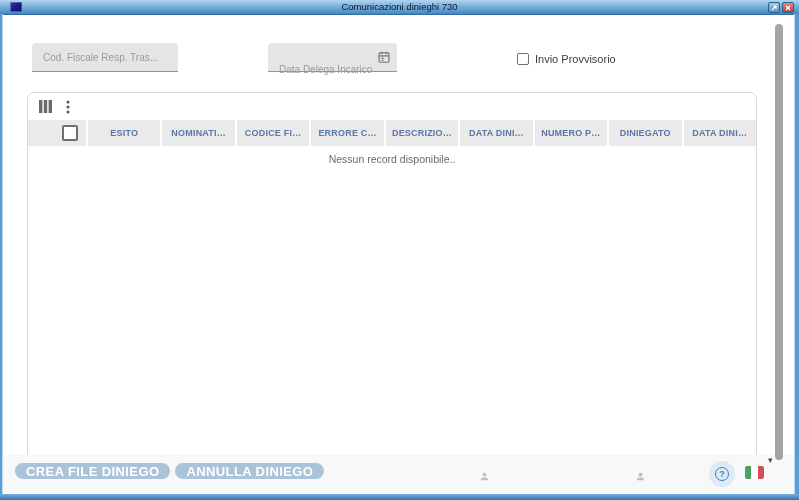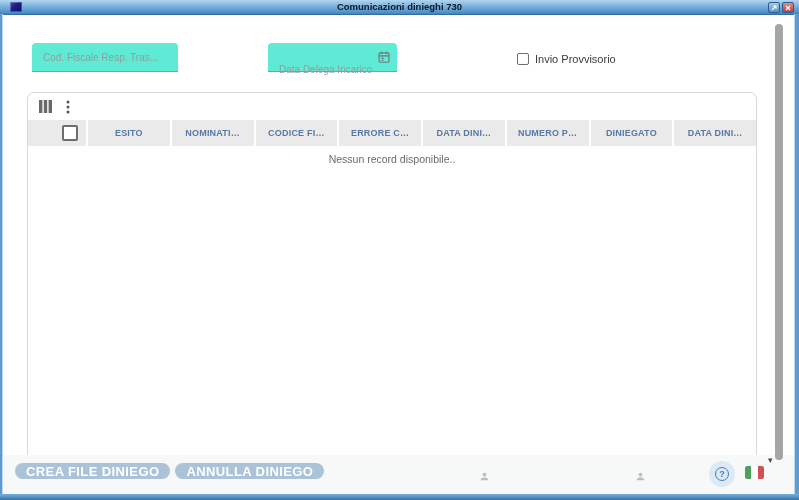--- a/index.html
+++ b/index.html
@@ -12,31 +12,31 @@
   .frame-right{position:absolute;right:0;top:14px;bottom:0;width:5px;
     background:#5d9bd3;box-shadow:inset 1px 0 0 #bcd9ef;}
   .frame-bottom{position:absolute;left:0;right:0;bottom:0;height:6px;
     background:linear-gradient(180deg,#79b0dd,#4685bb 70%,#37719f);}
 
   
   .titlebar{position:absolute;left:0;top:0;right:0;height:14px;
     background:linear-gradient(180deg,#b3d5ee 0%,#7ab1dd 45%,#5898cc 80%,#4383b8 100%);
     border-bottom:1px solid #2f6da5;}
   .titlebar .title{position:absolute;left:0;right:0;top:0;height:14px;
-    text-align:center;font-size:9.5px;font-weight:bold;color:#0d1626;line-height:14px;}
+    text-align:center;font-size:9.5px;font-weight:normal;color:#0d1626;line-height:14px;}
   .app-icon{position:absolute;left:10px;top:2px;width:12px;height:10px;border-radius:1px;
     background:linear-gradient(135deg,#4343ae 0%,#1b1b86 45%,#0e0e62 100%);
     box-shadow:inset 0 0 0 1px rgba(255,255,255,.25);}
   .winbtn{position:absolute;top:2px;width:12px;height:11px;box-sizing:border-box;
     border:1px solid #2d5d8e;border-radius:2px;display:flex;align-items:center;justify-content:center;}
   .winbtn.max{right:19px;background:linear-gradient(180deg,#a6c8e2,#5e92bd);}
   .winbtn.close{right:5px;background:linear-gradient(180deg,#e08a86,#b84340);}
 
   
-  .field{position:absolute;top:43px;height:29px;background:#5eead4;
+  .field{position:absolute;top:43px;height:29px;background:#e5e5e5;
     border-bottom:1px solid #949494;border-radius:4px 4px 0 0;box-sizing:border-box;}
   .field input{width:100%;height:100%;border:none;background:transparent;outline:none;
     font-family:"Liberation Sans",sans-serif;font-size:10px;color:#3c3c3c;padding:0 6px 0 11px;box-sizing:border-box;}
   .field input::placeholder{color:#9a9a9a;opacity:1;}
   .field.cod{left:32px;width:146px;}
   .field.data{left:268px;width:129px;}
   .field.data input{padding-right:24px;margin-top:12px;}
   .cal-icon{position:absolute;right:6px;top:7px;width:14px;height:14px;}
 
   .chk-row{position:absolute;left:517px;top:51px;height:16px;display:flex;align-items:center;cursor:default;}
@@ -145,20 +145,21 @@
     </div>
 
     <div class="grid-header">
       <div class="hcell sel">
         <span class="hchk"></span>
       </div>
       <div class="hcell col">ESITO</div>
       <div class="hcell col">NOMINATI…</div>
       <div class="hcell col">CODICE FI…</div>
       <div class="hcell col">ERRORE C…</div>
+      <div class="hcell col">DESCRIZIO…</div>
       <div class="hcell col">DATA DINI…</div>
       <div class="hcell col">NUMERO P…</div>
       <div class="hcell col">DINIEGATO</div>
       <div class="hcell col">DATA DINI…</div>
     </div>
 
     <div class="grid-body">
       <div class="empty-msg">Nessun record disponibile..</div>
     </div>
 

